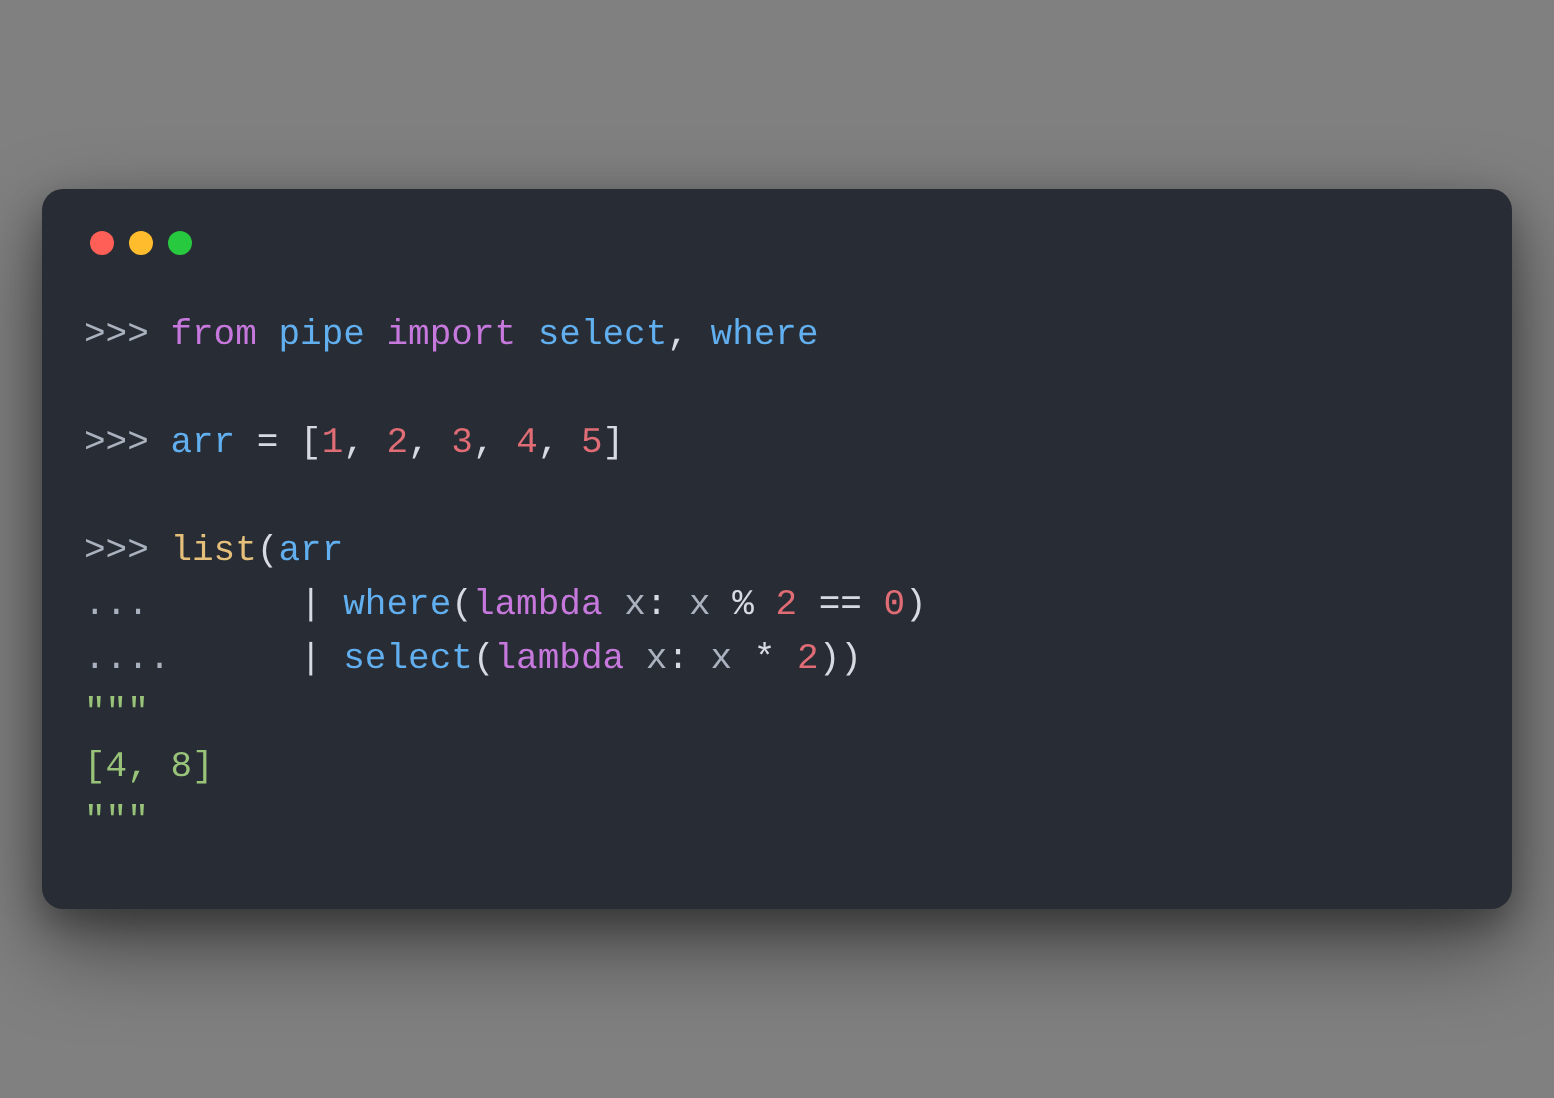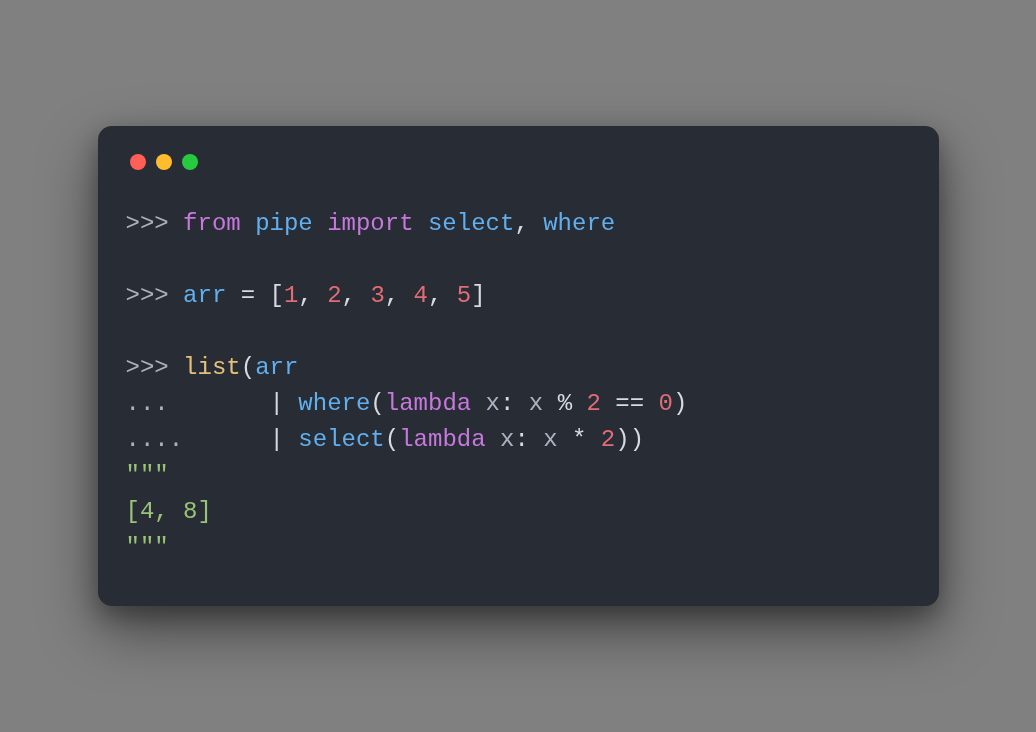--- a/index.html
+++ b/index.html
@@ -6,21 +6,21 @@
   body {
     background: #808080;
     width: 1036px;
     height: 732px;
     display: flex;
     align-items: center;
     justify-content: center;
     font-family: "SF Mono", "Monaco", "Menlo", "Consolas", "Courier New", monospace;
   }
   .window {
-    width: 841px;
+    width: 980px;
     background: #282c34;
     border-radius: 14px;
     box-shadow: 0 25px 60px rgba(0,0,0,0.45), 0 10px 25px rgba(0,0,0,0.3);
     padding: 28px 28px 40px 28px;
   }
   .titlebar {
     display: flex;
     gap: 10px;
     margin-bottom: 36px;
     padding-left: 4px;

